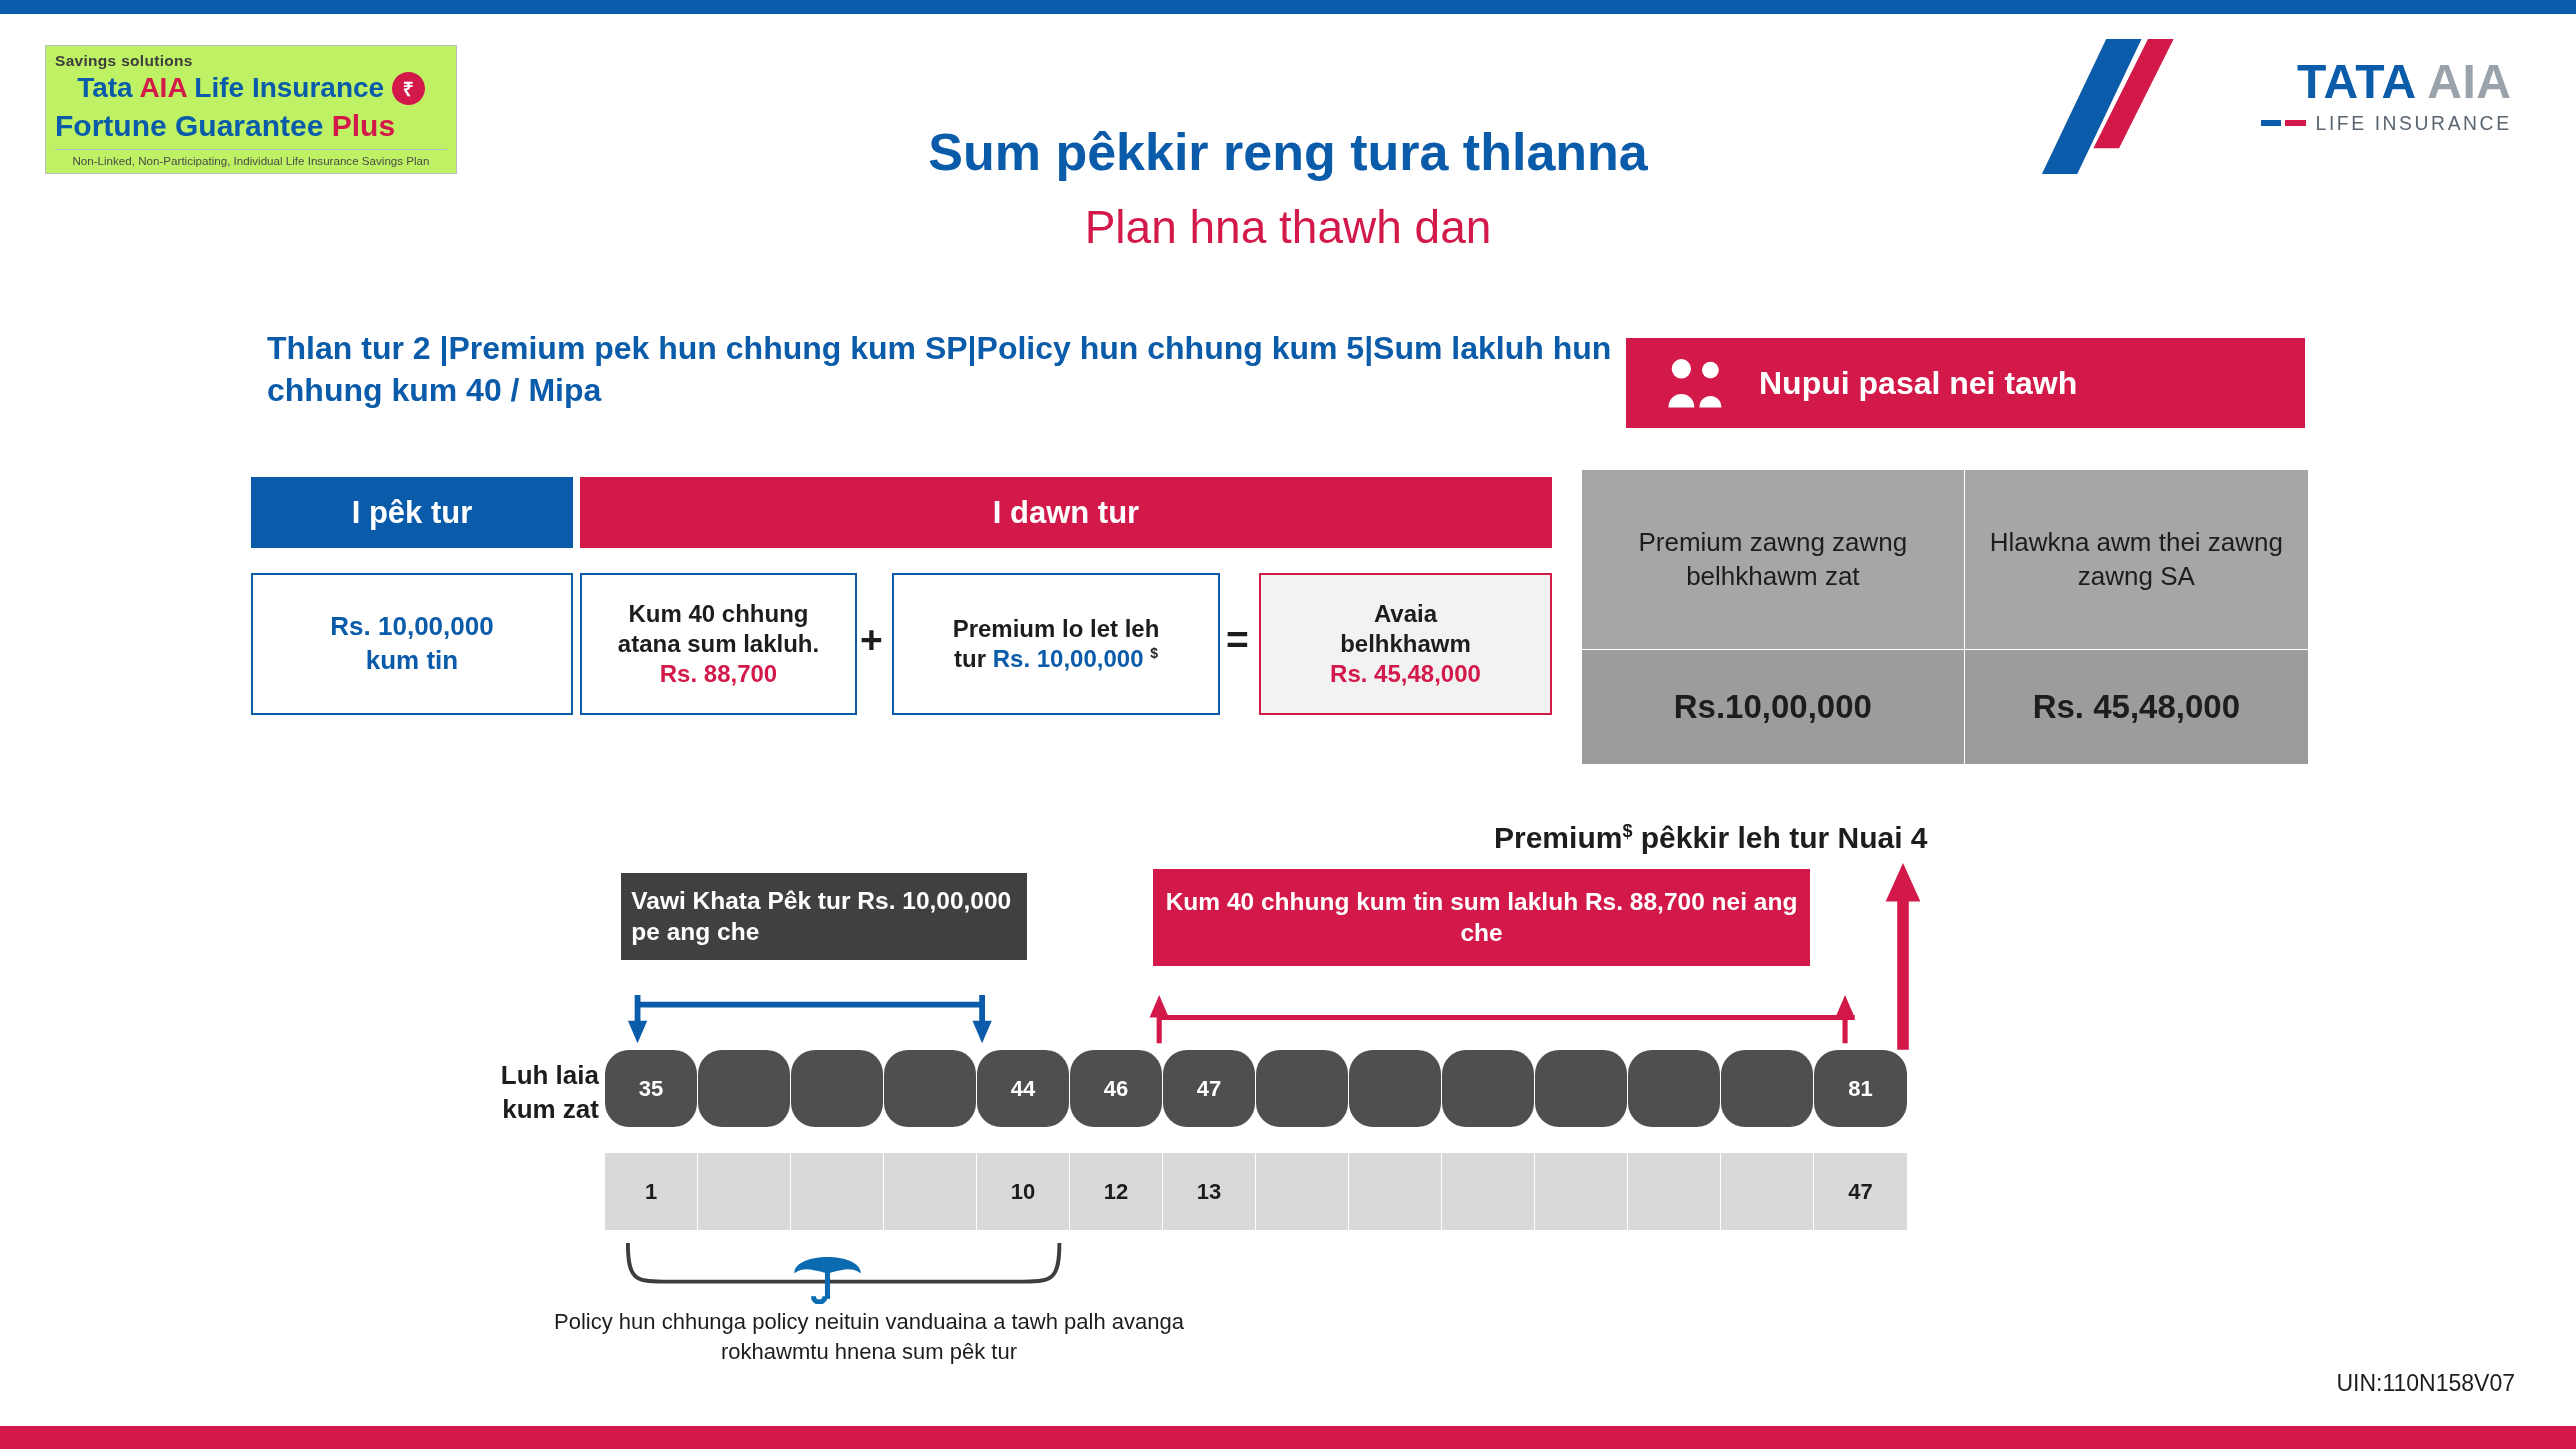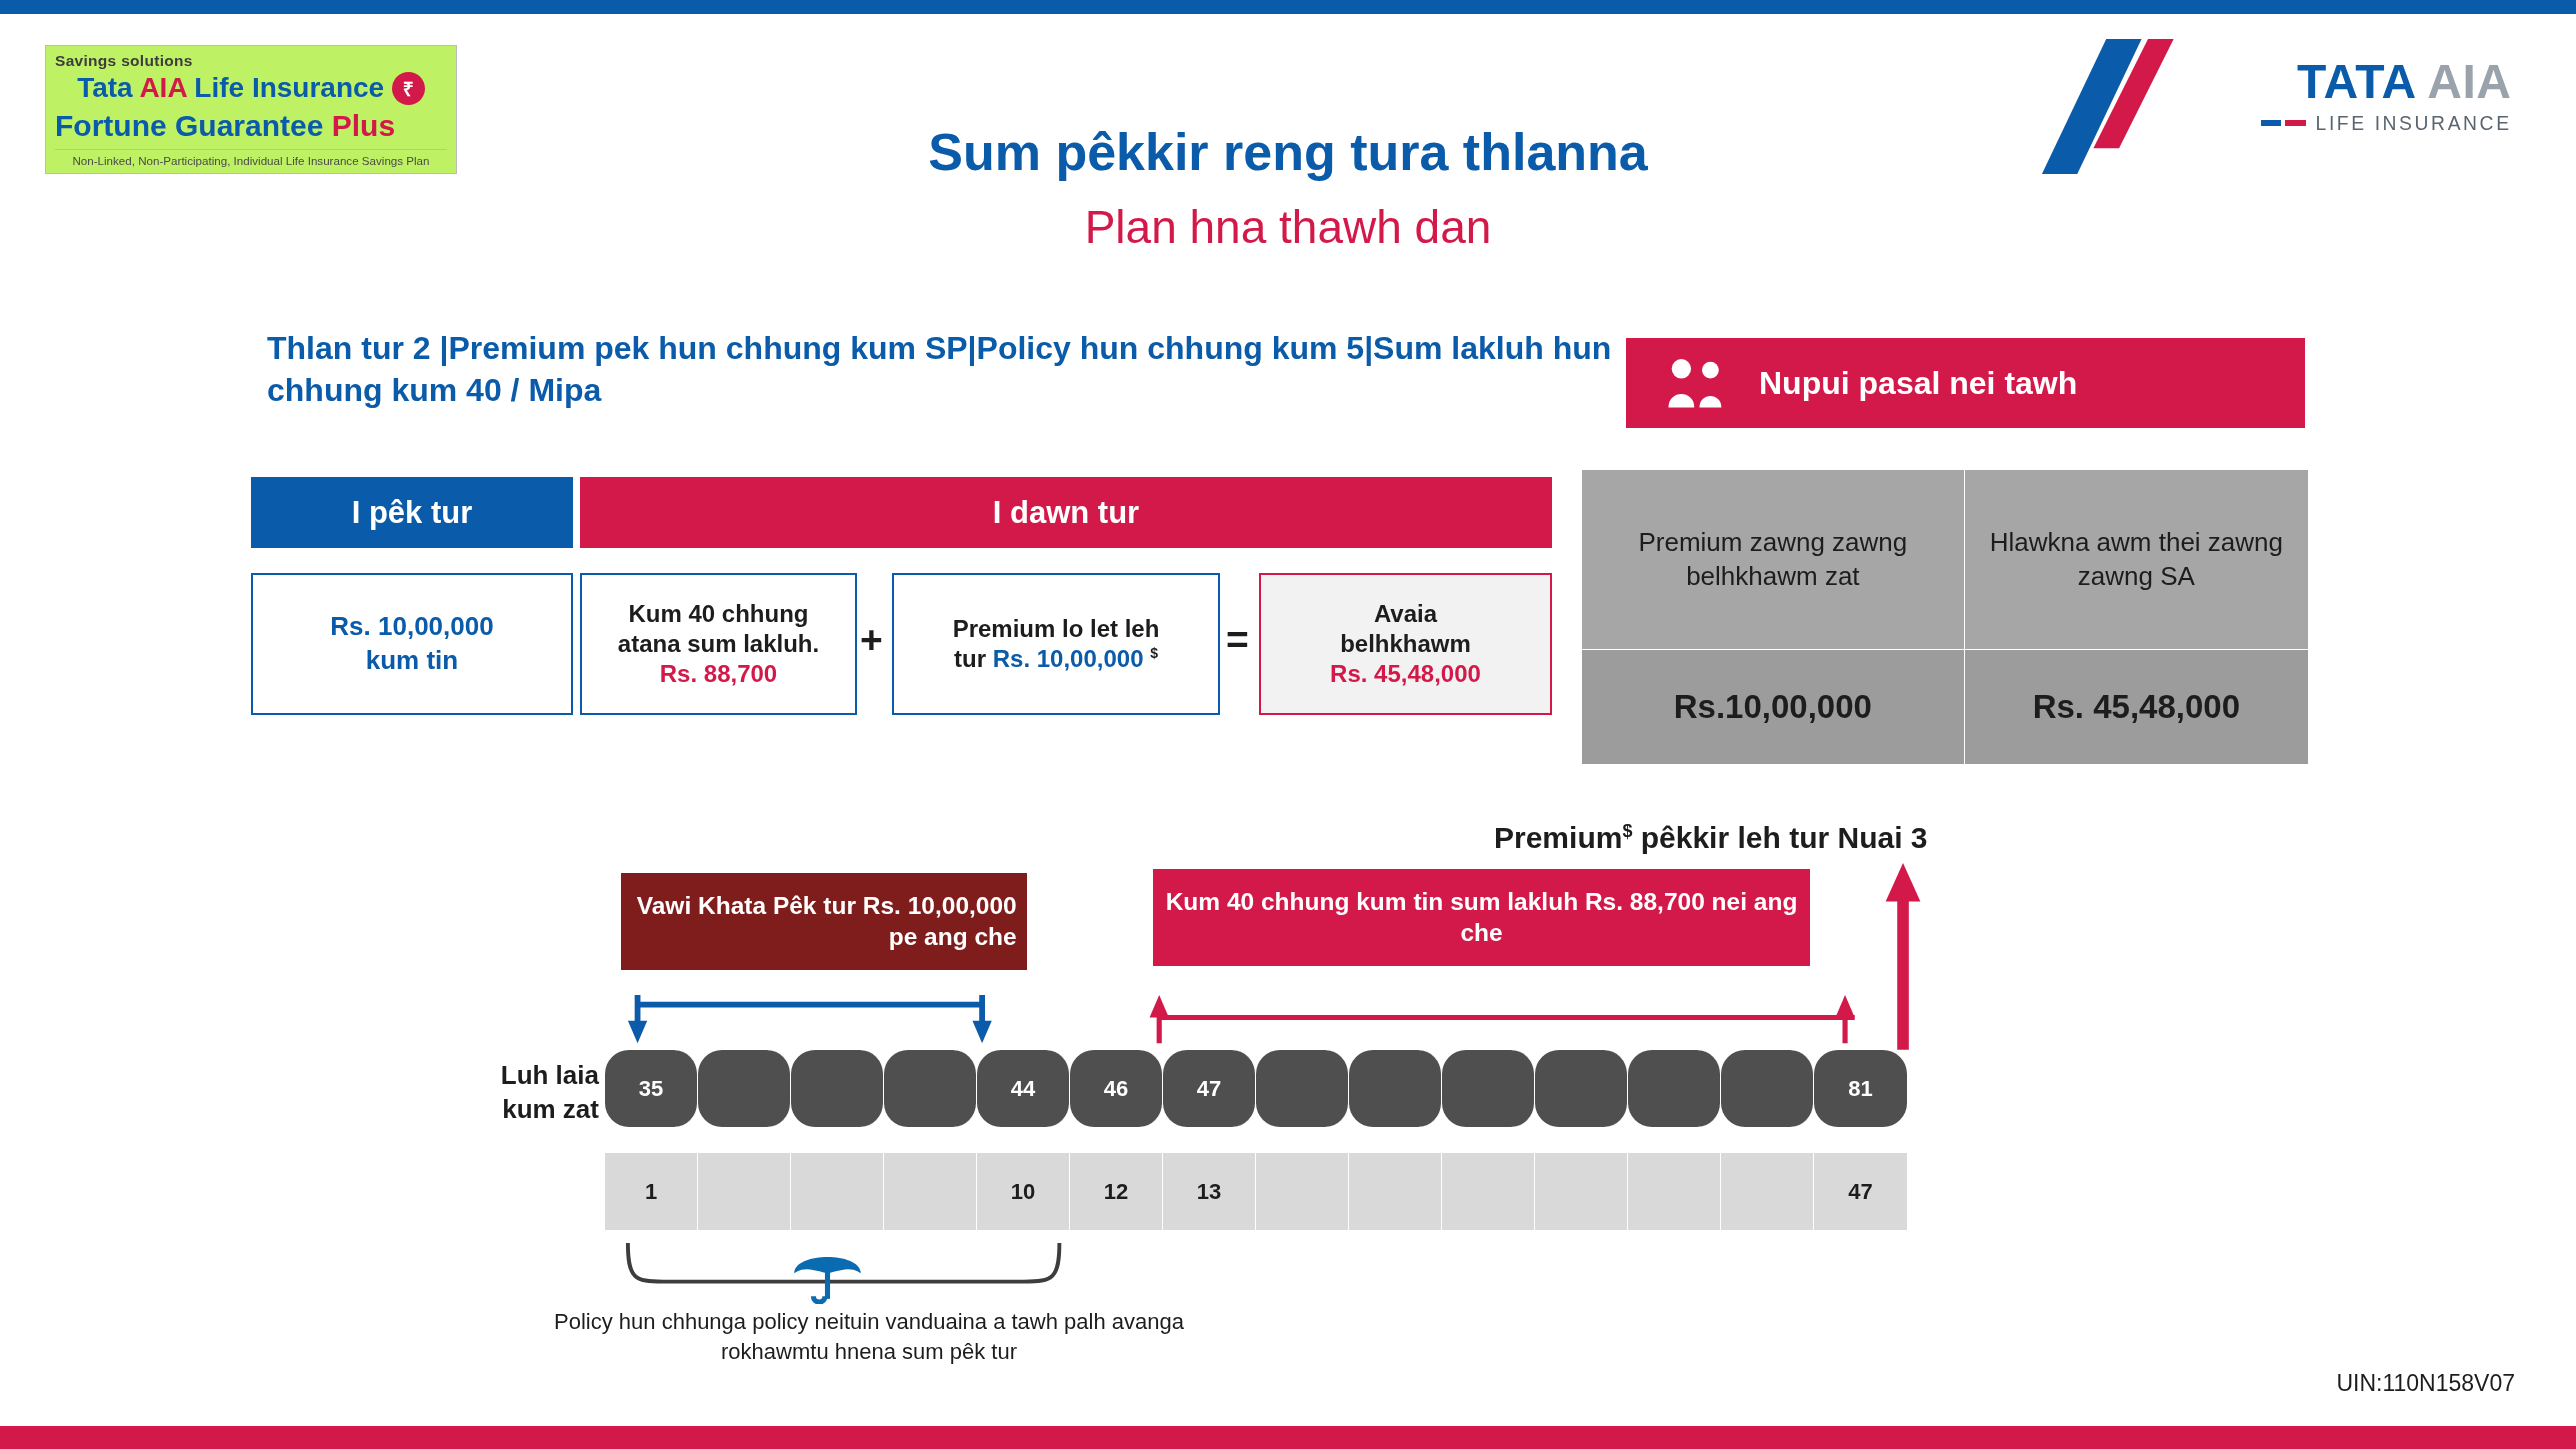--- a/index.html
+++ b/index.html
@@ -315,29 +315,29 @@
     font-weight: bold;
     color: #1d1d1d;
   }
   .prem-back sup { font-size: 18px; }
   
   .callout-blue {
     position: absolute;
     left: 621px;
     top: 873px;
     width: 406px;
-    height: 97px;
-    background: #7f1d1d;
+    height: 87px;
+    background: #404040;
     color: #fff;
     font-size: 24.5px;
     font-weight: bold;
     display: flex;
     align-items: center;
     justify-content: center;
-    text-align: right;
+    text-align: left;
     line-height: 1.25;
     padding: 0 10.3px;
     box-sizing: border-box;
   }
   .callout-red {
     position: absolute;
     left: 1153px;
     top: 869px;
     width: 657px;
     height: 97px;
@@ -522,21 +522,21 @@
       <td>Hlawkna awm thei zawng zawng SA</td>
     </tr>
     <tr class="sum-body">
       <td>Rs.10,00,000</td>
       <td>Rs. 45,48,000</td>
     </tr>
   </tbody>
     </table>
 
   <div class="prem-back">
-    <span>Premium</span><sup>$</sup><span> pêkkir leh tur Nuai 3</span>
+    <span>Premium</span><sup>$</sup><span> pêkkir leh tur Nuai 4</span>
   </div>
 
   <div class="callout-blue">Vawi Khata Pêk tur Rs. 10,00,000 pe ang che</div>
   <div class="callout-red">Kum 40 chhung kum tin sum lakluh Rs. 88,700 nei ang che</div>
 
   <svg class="arrow-layer" viewBox="0 0 4000 2250">
 
     <g>
       <line x1="990" y1="1545" x2="990" y2="1590" stroke="#0a5ba9" stroke-width="9"></line>
       <line x1="1525" y1="1545" x2="1525" y2="1590" stroke="#0a5ba9" stroke-width="9"></line>

